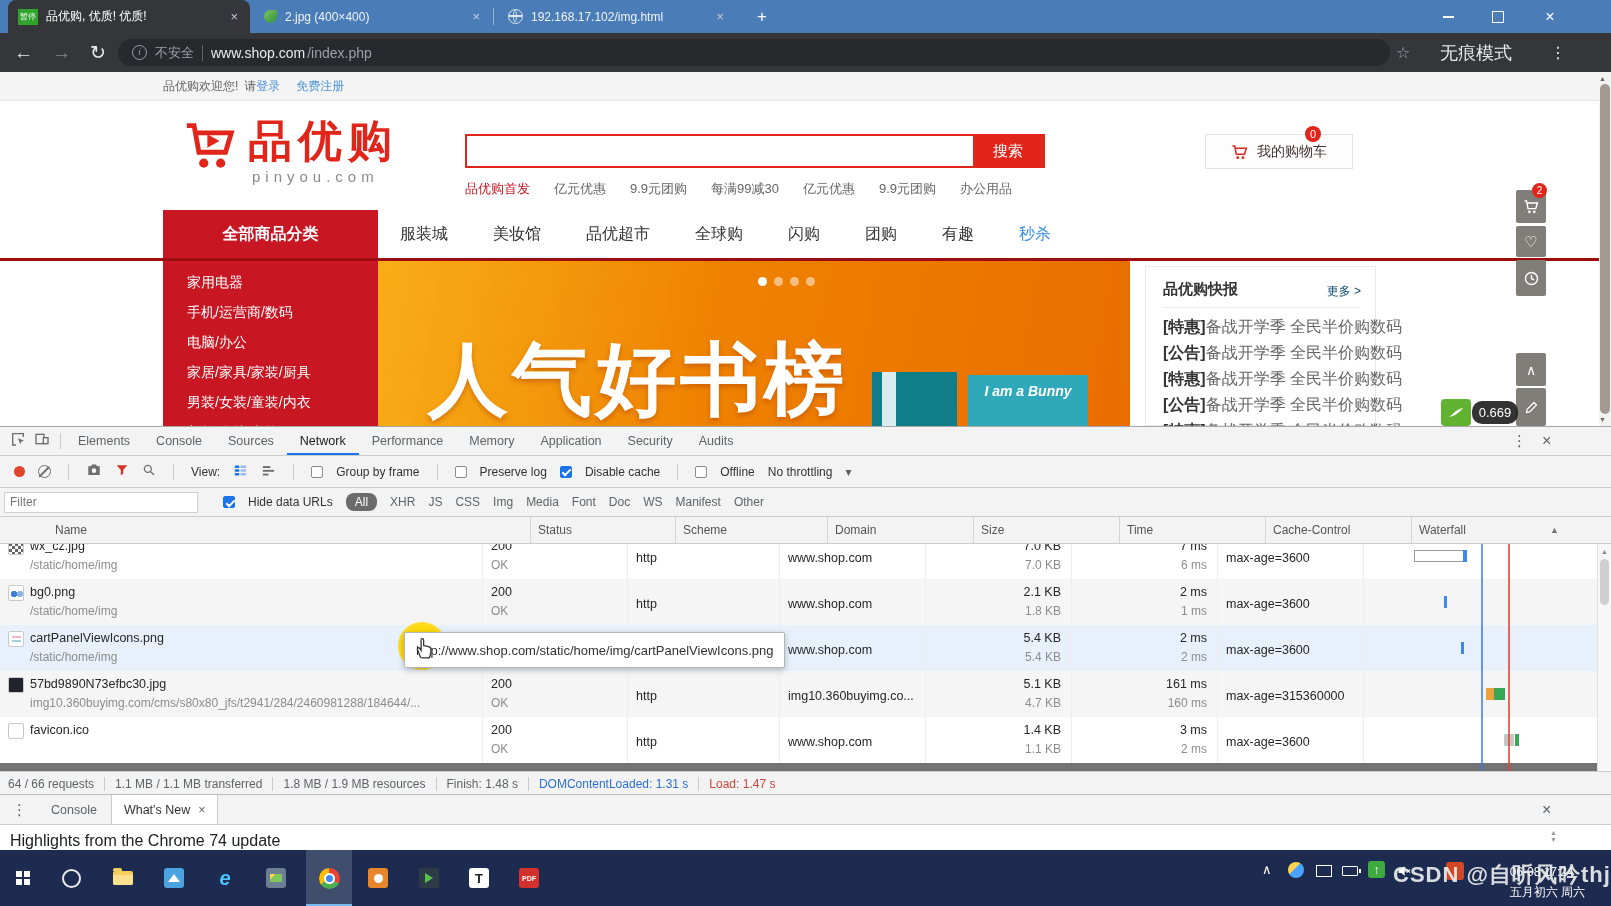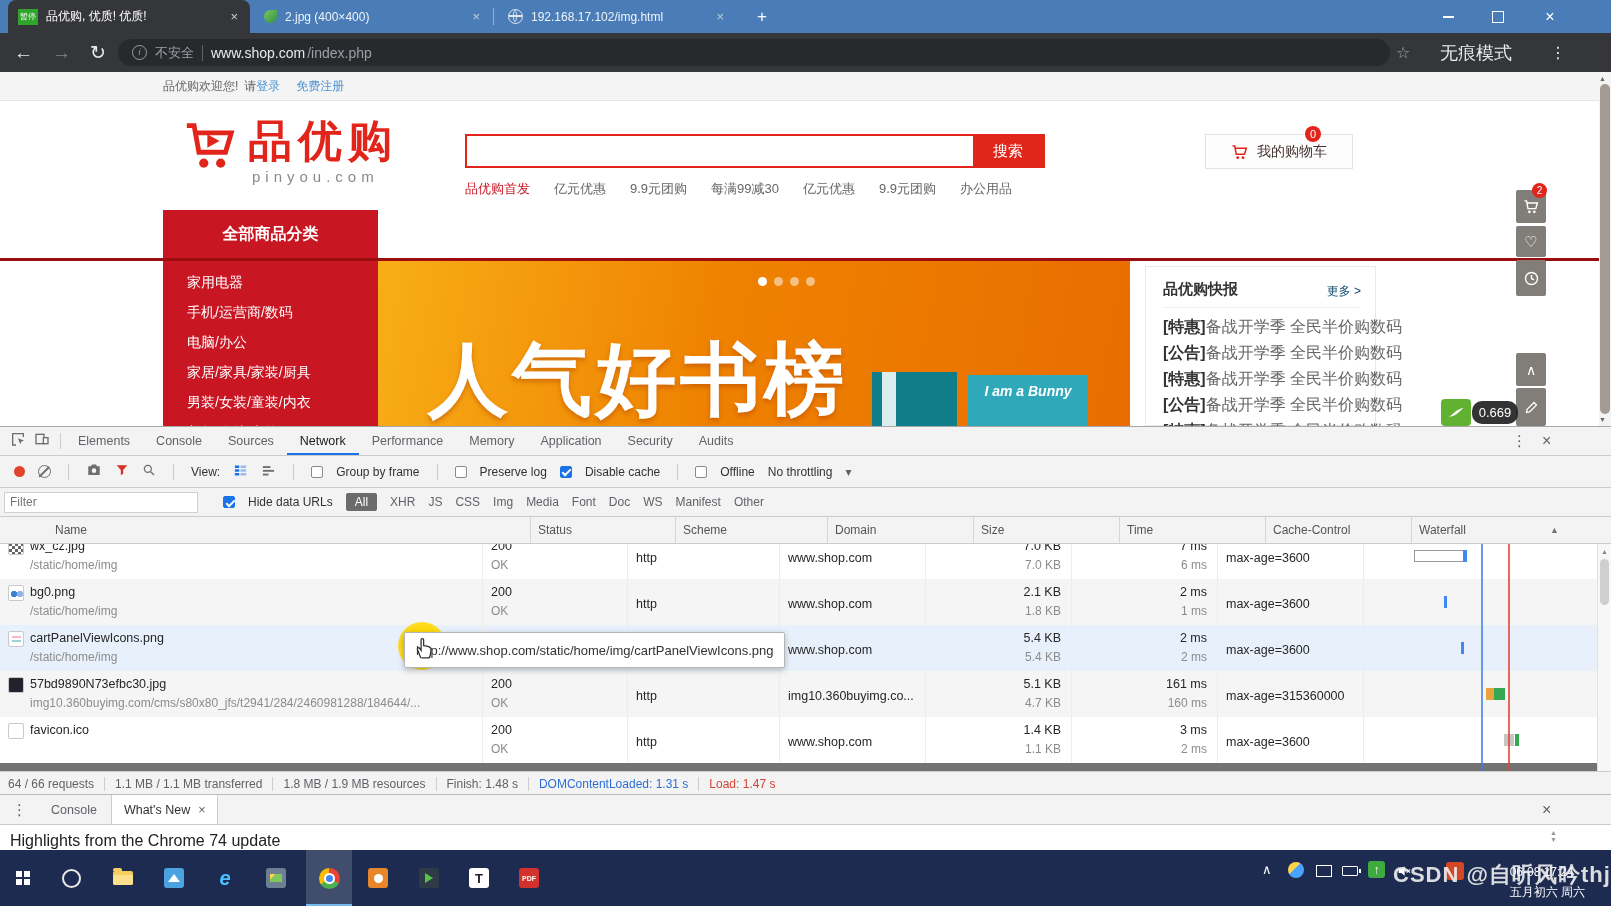--- a/index.html
+++ b/index.html
@@ -78,21 +78,21 @@
               display:flex;align-items:center;gap:13px;padding-left:14px;box-sizing:border-box;font-size:12px;color:#333;}
   .dot-rec{width:11px;height:11px;border-radius:50%;background:#e0442f;}
   .clear-ic{width:11px;height:11px;border:1.6px solid #6e6e6e;border-radius:50%;position:relative;}
   .clear-ic::after{content:"";position:absolute;left:-2px;top:4.5px;width:14px;height:1.6px;background:#6e6e6e;transform:rotate(-45deg);}
   .cb{width:12px;height:12px;border:1px solid #8a8a8a;border-radius:2px;background:#fff;box-sizing:border-box;flex:none;}
   .cb.on{background:#1a73e8;border-color:#1a73e8;position:relative;}
   .cb.on::after{content:"";position:absolute;left:3.5px;top:0.5px;width:3px;height:7px;border:solid #fff;border-width:0 2px 2px 0;transform:rotate(45deg);}
   .dt-filter{position:absolute;left:0;top:61px;width:1611px;height:29px;background:#f3f3f3;border-bottom:1px solid #ccc;
              display:flex;align-items:center;gap:13px;box-sizing:border-box;font-size:12px;color:#5f6368;padding-left:4px;}
   .dt-filter input{width:182px;height:19px;border:1px solid #d0d0d0;font-size:12px;padding:0 5px;color:#333;}
-  .pill{padding:2px 9px;border-radius:2px;}
+  .pill{padding:2px 9px;border-radius:8px;}
   .pill.on{background:#6b6b6b;color:#fff;}
   .nt-head{position:absolute;left:0;top:90px;width:1611px;height:27px;background:#f3f3f3;border-bottom:1px solid #ccc;
            display:grid;grid-template-columns:482px 145px 152px 146px 146px 146px 146px 1fr;box-sizing:border-box;
            font-size:12px;color:#555;}
   .nt-head>div{border-left:1px solid #d6d6d6;padding-left:7px;display:flex;align-items:center;margin-left:48px;}
   .nt-head>div:first-child{border-left:none;}
   .nt-body{position:absolute;left:0;top:117px;width:1611px;height:227px;overflow:hidden;background:#737373;}
   .nt-row{display:grid;grid-template-columns:482px 145px 152px 146px 146px 146px 146px 1fr;height:46px;font-size:12.5px;color:#262626;}
   .nt-row>div{border-left:1px solid #ededed;padding:4px 0 0 8px;box-sizing:border-box;position:relative;overflow:hidden;}
   .nt-row>div:first-child{border-left:none;}
@@ -252,20 +252,30 @@
       <svg width="18" height="18" viewBox="0 0 24 24">
           <path d="M2 4h3l2 11h11l2.4-8H6" fill="none" stroke="#e1251b" stroke-width="2"></path>
           <circle cx="9" cy="19.5" r="1.9" fill="#e1251b"></circle>
           <circle cx="16" cy="19.5" r="1.9" fill="#e1251b"></circle>
         </svg>
       <span>我的购物车</span>
     </div>
     <div class="badge" style="left:1305px;top:54px;">0</div>
 
     <div class="catshead">全部商品分类</div>
+    <div class="mainnav">
+      <span>服装城</span>
+      <span>美妆馆</span>
+      <span>品优超市</span>
+      <span>全球购</span>
+      <span>闪购</span>
+      <span>团购</span>
+      <span>有趣</span>
+      <span style="color:#3a8ee6;">秒杀</span>
+    </div>
     <div class="redline"></div>
 
     <div class="catpanel">
       <div>家用电器</div>
       <div>手机/运营商/数码</div>
       <div>电脑/办公</div>
       <div>家居/家具/家装/厨具</div>
       <div>男装/女装/童装/内衣</div>
       <div>美妆/个护/宠物</div>
     </div>

